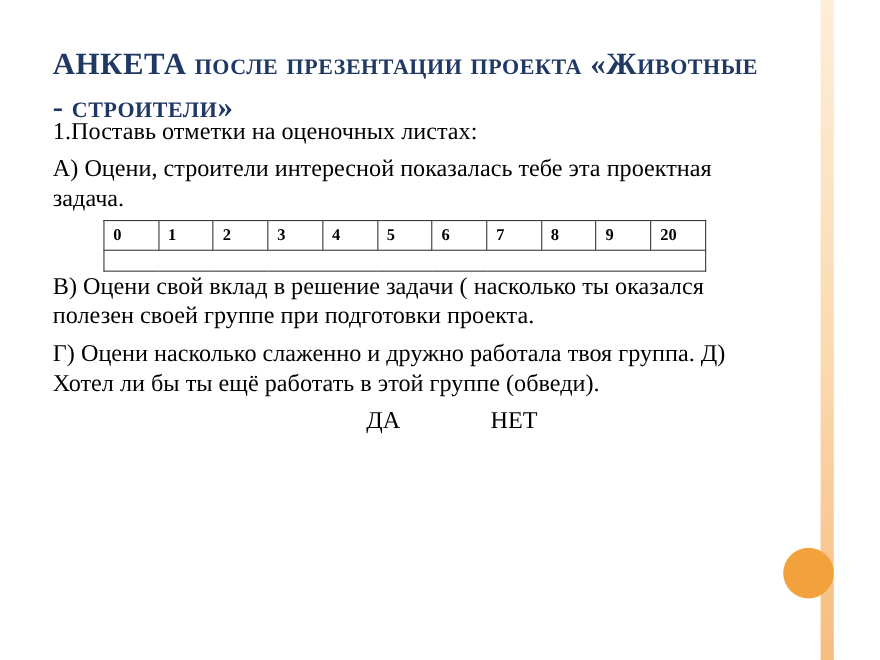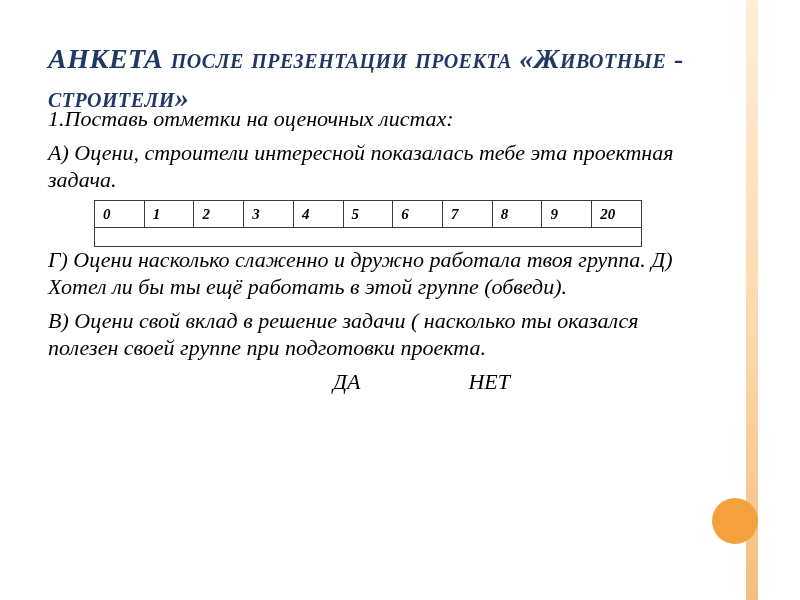--- a/index.html
+++ b/index.html
@@ -11,21 +11,20 @@
     width: 800px;
     height: 600px;
     overflow: hidden;
     font-family: "Liberation Serif", serif;
   }
   .slide {
     position: relative;
     width: 800px;
     height: 600px;
     background: #ffffff;
-    font-style: italic;
   }
   
   .side-band {
     position: absolute;
     top: 0;
     right: 42px;
     width: 12px;
     height: 600px;
     background: linear-gradient(to bottom, #fdeed9 0%, #fbd9ae 55%, #f6bd7f 100%);
   }
@@ -78,21 +77,21 @@
     vertical-align: middle;
   }
   .scale-table tr.empty-row td {
     height: 18px;
   }
   .after-table { margin-top: 46px !important; }
   .yn-row {
     margin-top: 6px;
     padding-left: 285px;
   }
-  .yn-row .no-option { margin-left: 108px; }
+  .yn-row .no-option { margin-left: 82px; }
   .why-line { margin-top: 2px; white-space: nowrap; }
 </style>
 </head>
 <body>
 
 <div class="slide">
 
   <div class="side-band"></div>
   <div class="deco-circle"></div>
 
@@ -121,23 +120,23 @@
               <td>20</td>
             </tr>
           <tr class="empty-row">
             <td colspan="11"></td>
           </tr>
         </tbody>
       </table>
     </div>
 
 
+    <p>В) Оцени свой вклад в решение задачи ( насколько ты оказался полезен своей группе при подготовки проекта.</p>
+
     <p>Г) Оцени насколько слаженно и дружно работала твоя группа. Д) Хотел ли бы ты ещё работать в этой группе (обведи).</p>
-
-    <p>В) Оцени свой вклад в решение задачи ( насколько ты оказался полезен своей группе при подготовки проекта.</p>
 
     <div class="yn-row">
       <span class="yes-option">ДА</span><span class="no-option">НЕТ</span>
     </div>
 
 
   </div>
 </div>
 
 </body></html>

